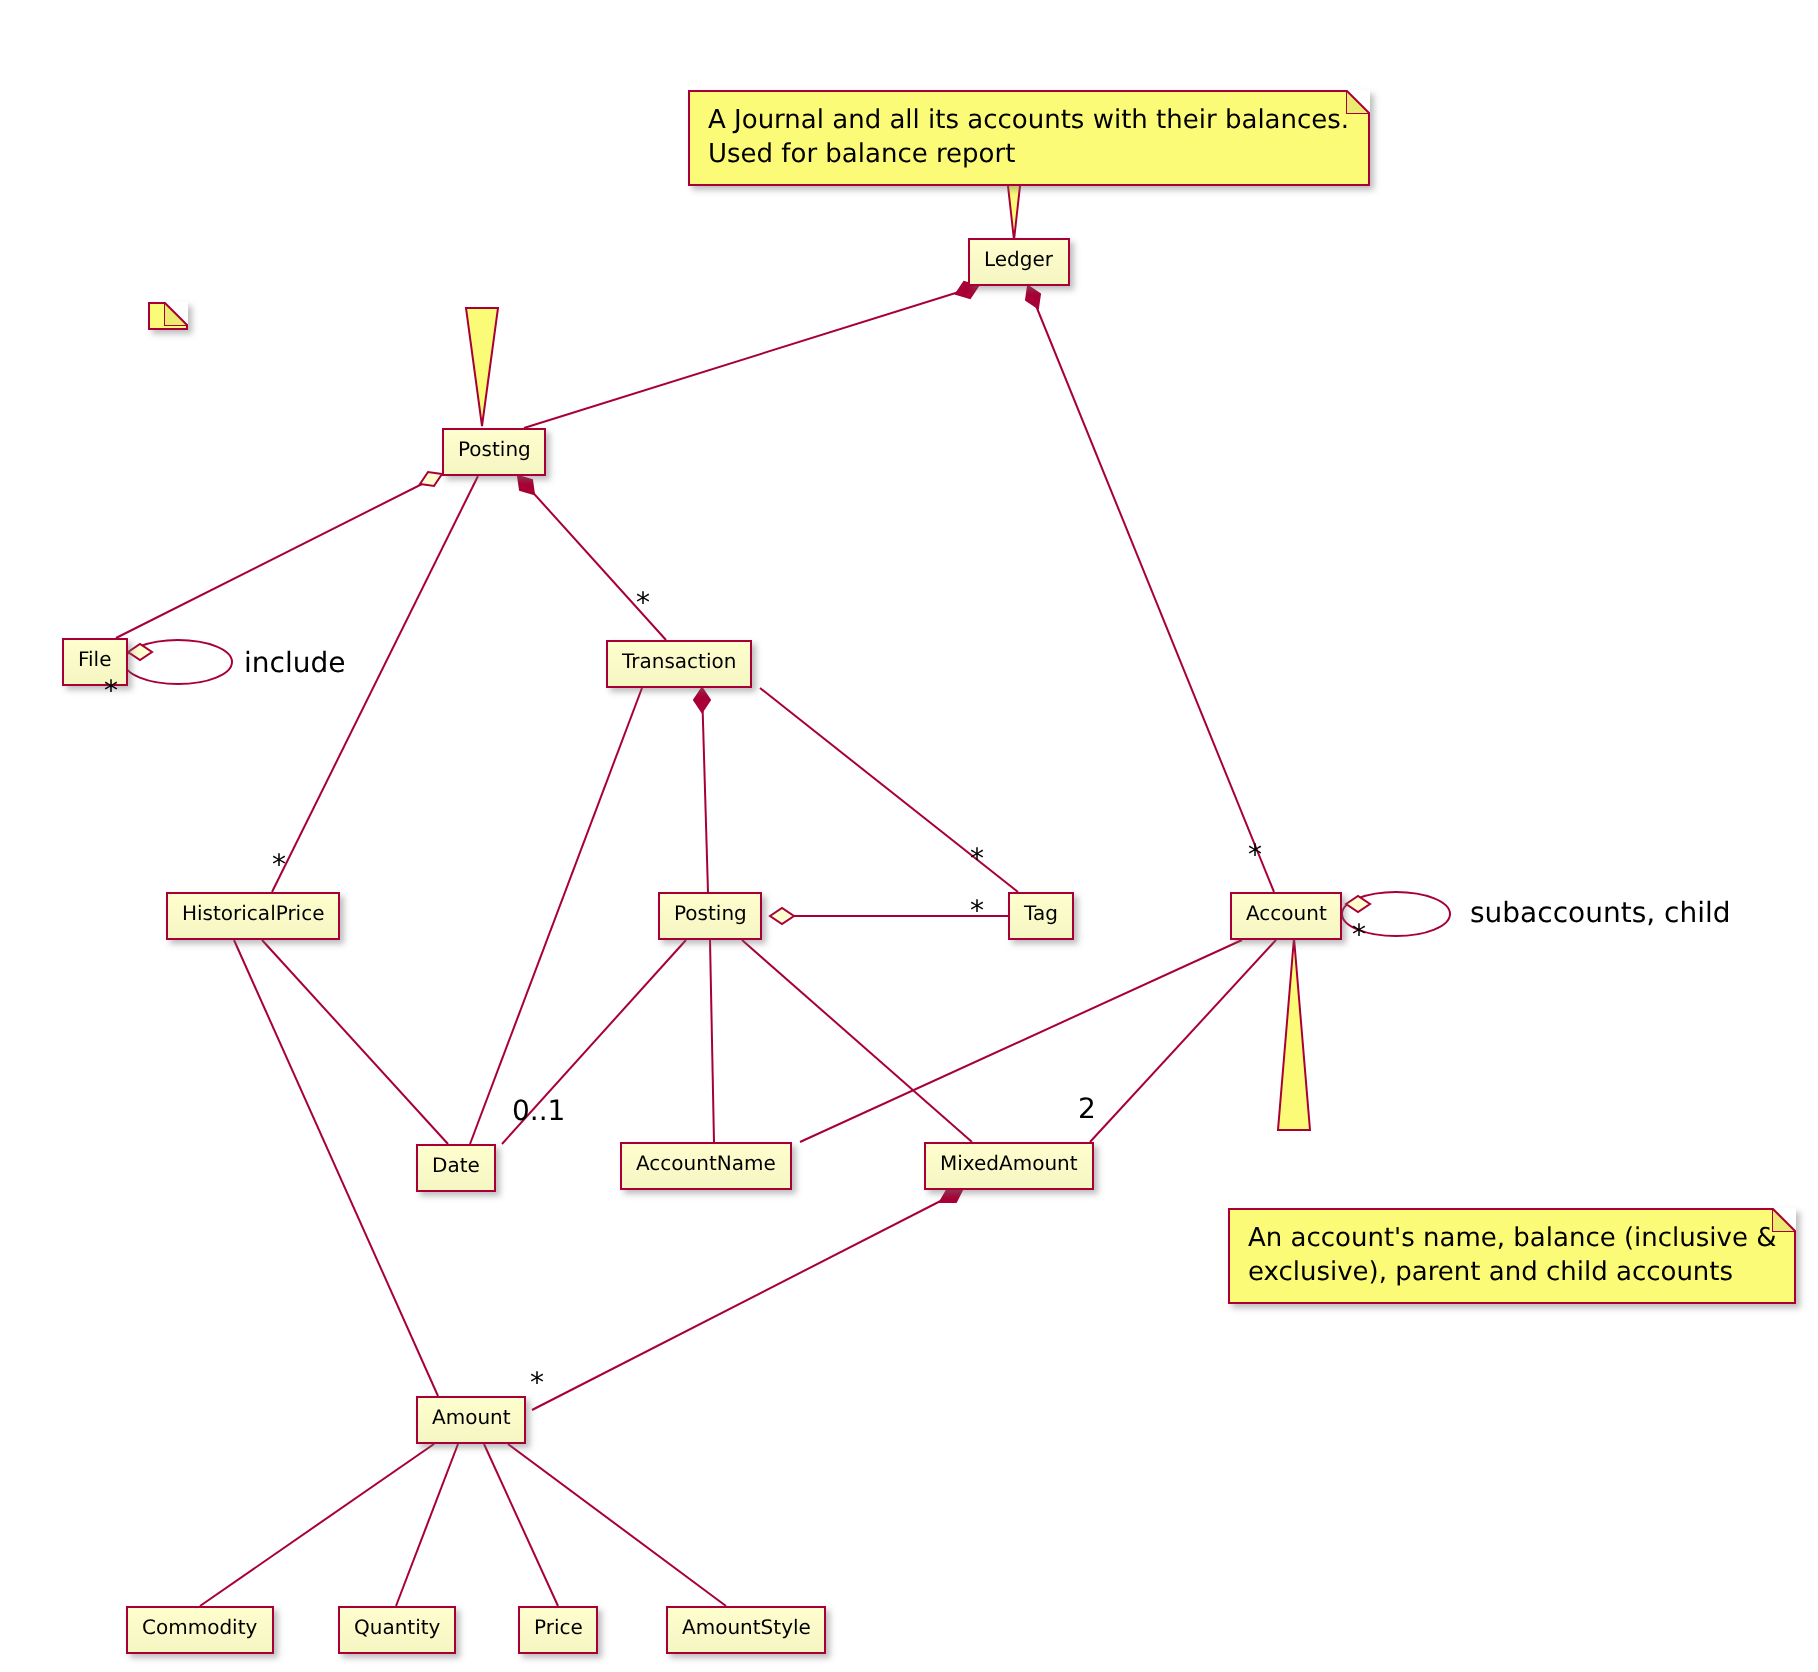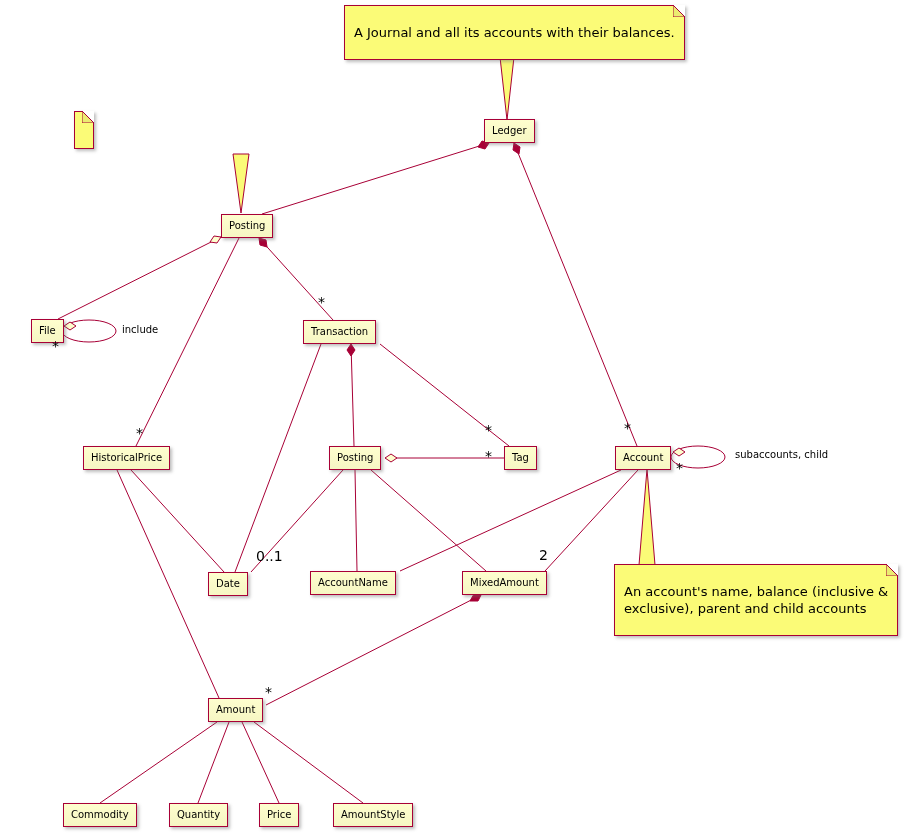--- a/index.html
+++ b/index.html
@@ -8,25 +8,25 @@
   svg#edges{position:absolute;left:0;top:0;}
   svg#edges line{stroke:#A80036;stroke-width:1;}
   svg#edges ellipse{stroke:#A80036;stroke-width:1;fill:none;}
   svg#edges polygon.tail{fill:#FBFB77;stroke:#A80036;stroke-width:1;}
   svg#edges polygon.dia-solid{fill:#A80036;stroke:#A80036;stroke-width:1;}
   svg#edges polygon.dia-open{fill:#FEFECE;stroke:#A80036;stroke-width:1;}
 
   .cls{position:absolute;background:linear-gradient(#fefece,#f6f6c3);border:1px solid #A80036;
        padding:3px 7px;font-size:10px;line-height:16px;white-space:nowrap;
        box-shadow:2px 2px 3px rgba(110,110,110,.45);}
-  .note{position:absolute;background:#FBFB77;border:1px solid #A80036;padding:18px 9px;
+  .note{position:absolute;background:#FBFB77;border:1px solid #A80036;padding:6px 9px;
         font-size:13px;line-height:17px;white-space:nowrap;
-        box-shadow:2px 2px 3px rgba(110,110,110,.45);}
+        box-shadow:2px 2px 3px rgba(110,110,110,.45);margin-top:40px;}
   .fold{position:absolute;top:-1px;right:-1px;}
-  .lbl{position:absolute;font-size:10px;white-space:nowrap;text-align:center;}
+  .lbl{position:absolute;font-size:14px;white-space:nowrap;text-align:center;}
   .mult{position:absolute;font-size:14px;white-space:nowrap;}
 
   #cls-ledger{left:484px;top:119px}
   #cls-journal{left:221px;top:214px}
   #cls-file{left:31px;top:319px}
   #cls-transaction{left:303px;top:320px}
   #cls-historical-price{left:83px;top:446px}
   #cls-posting{left:329px;top:446px}
   #cls-tag{left:504px;top:446px}
   #cls-account{left:615px;top:446px}
@@ -103,20 +103,21 @@
     <polygon class="dia-open" points="385,458 391,454 397,458 391,462"></polygon>
     <polygon class="dia-open" points="673,452 679,448 685,452 679,456"></polygon>
   </svg>
 
   <div class="note" id="note-ledger">
     <svg class="fold" width="12" height="12" viewBox="0 0 12 12">
       <rect x="0" y="0" width="12" height="12" fill="#ffffff"></rect>
       <path d="M0 0 L12 12 L0 12 Z" fill="#ebeb70" stroke="#A80036" stroke-width="1"></path>
     </svg>
     <div>A Journal and all its accounts with their balances.</div>
+    <div>Used for balance report</div>
   </div>
 
   <div class="note" id="note-journal">
     <svg class="fold" width="12" height="12" viewBox="0 0 12 12">
       <rect x="0" y="0" width="12" height="12" fill="#ffffff"></rect>
       <path d="M0 0 L12 12 L0 12 Z" fill="#ebeb70" stroke="#A80036" stroke-width="1"></path>
     </svg>
   </div>
 
   <div class="note" id="note-account">

